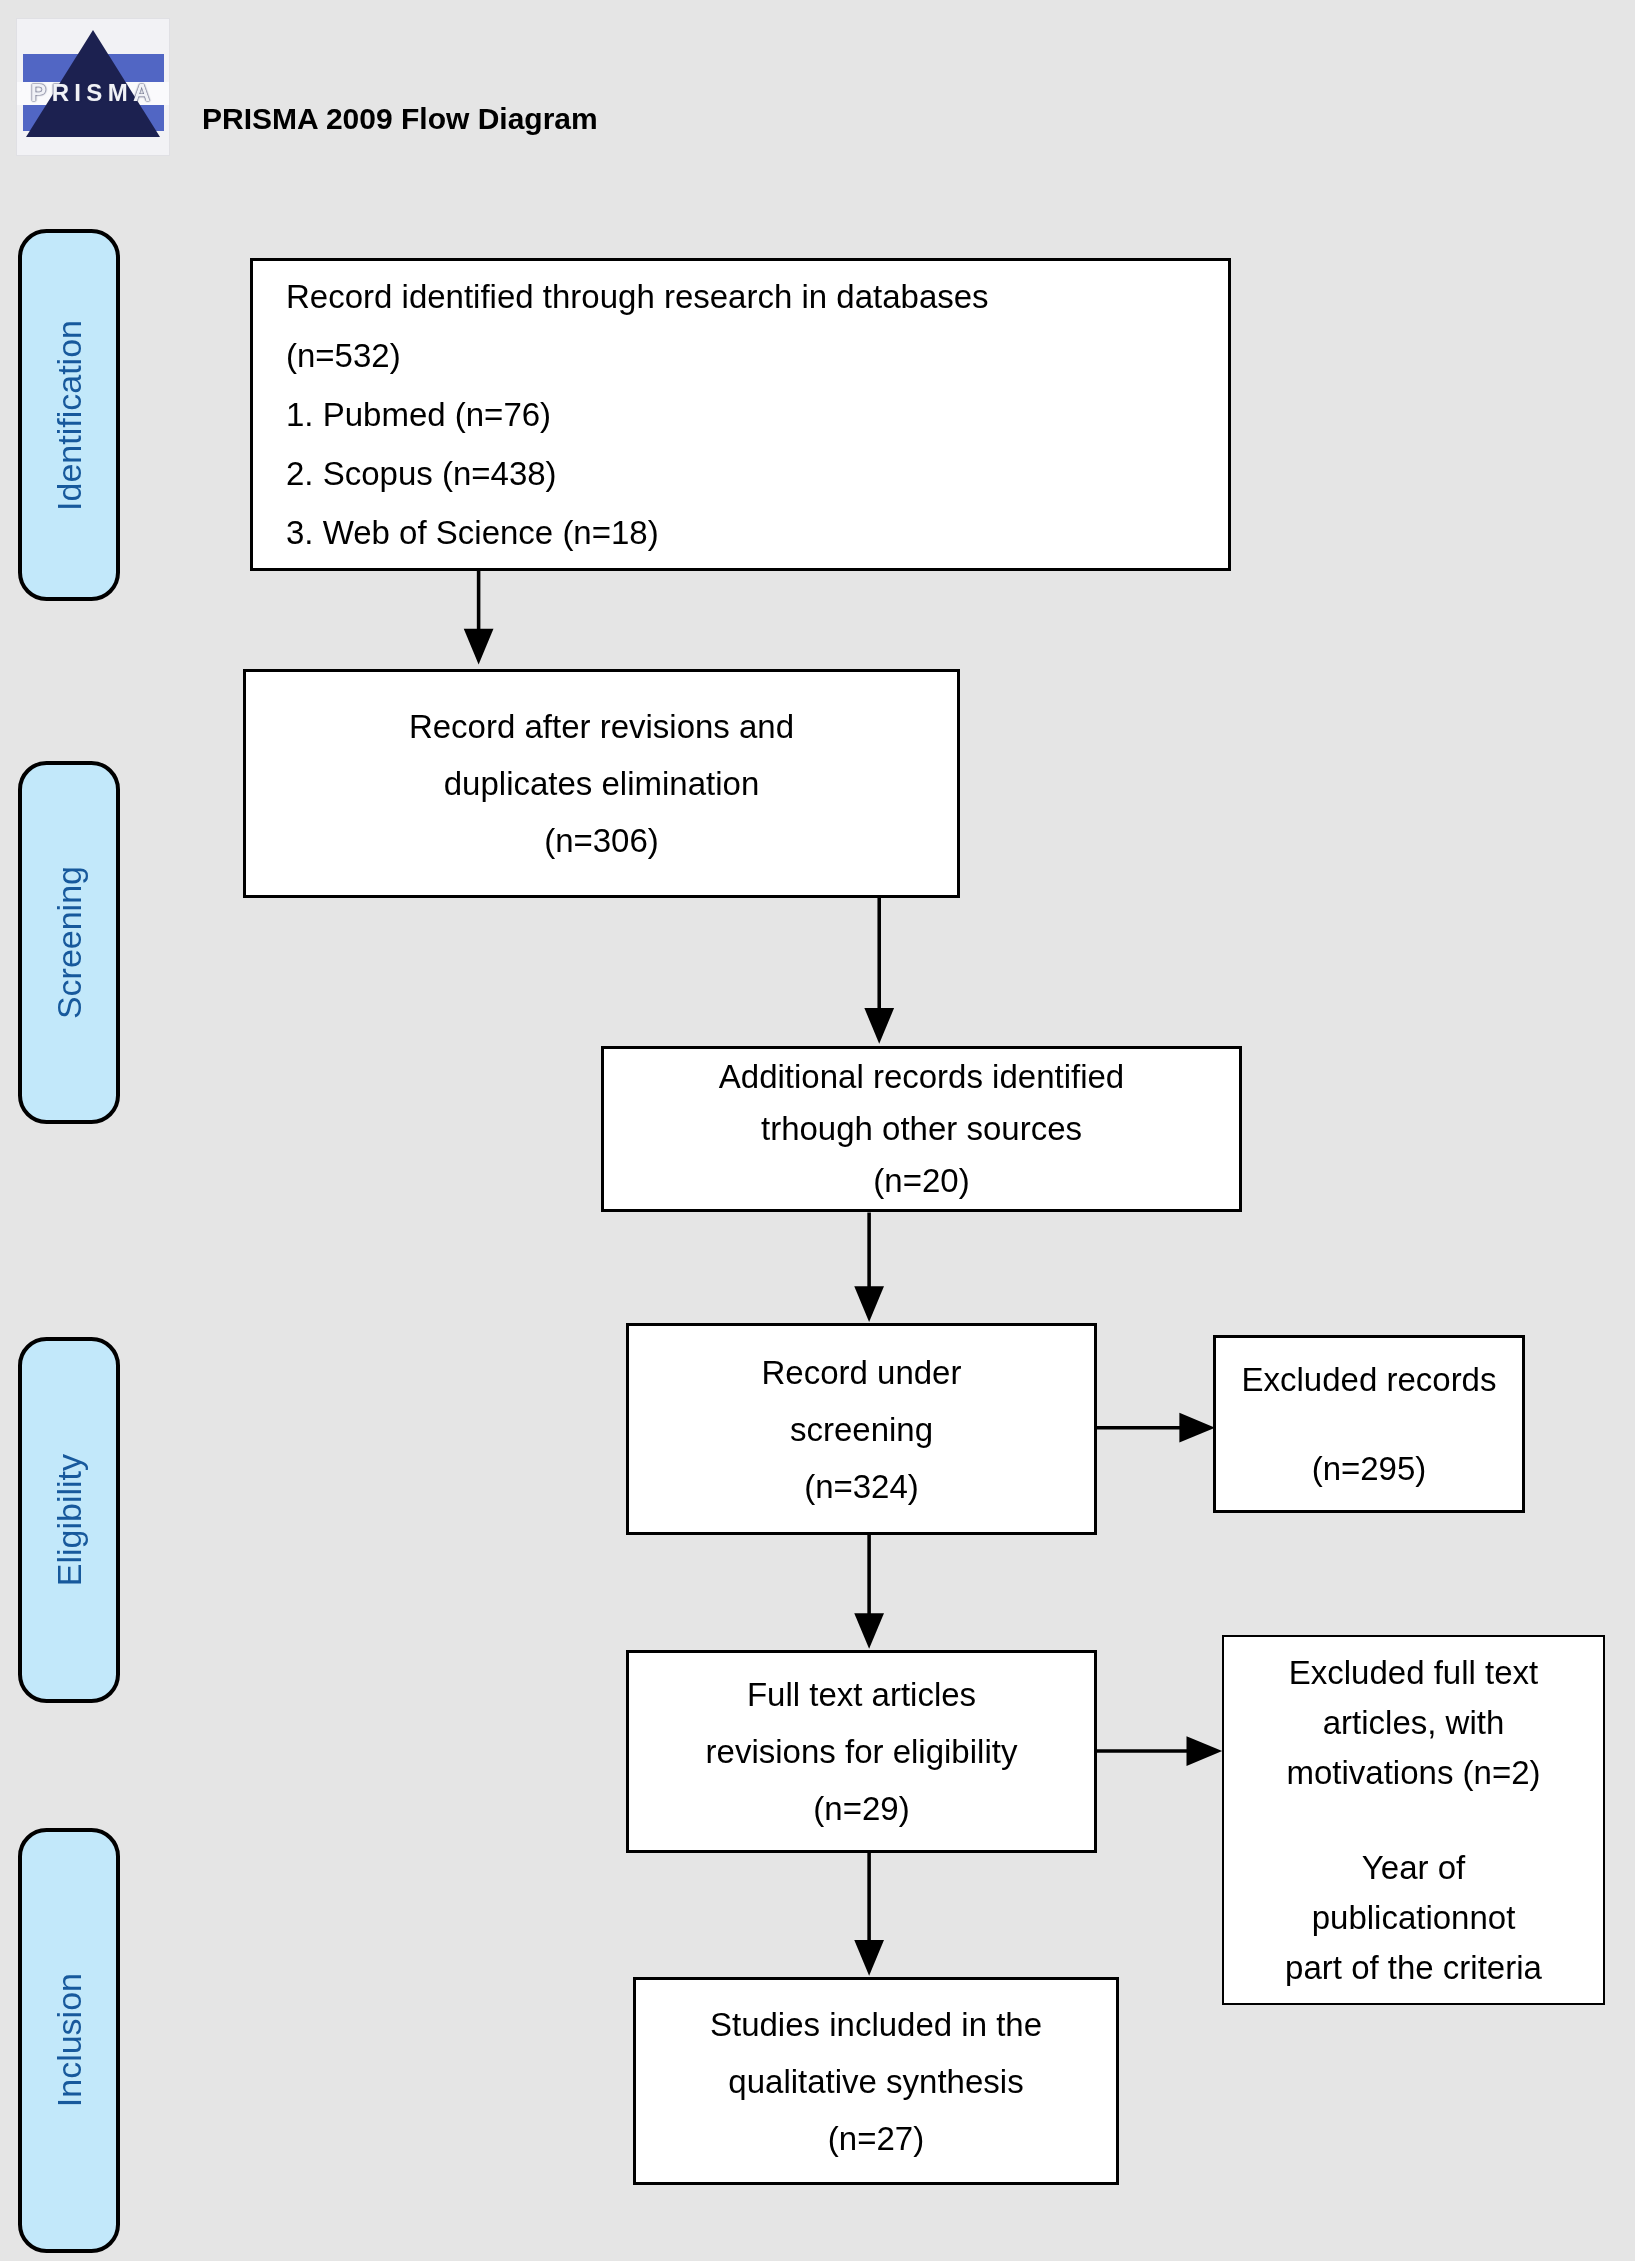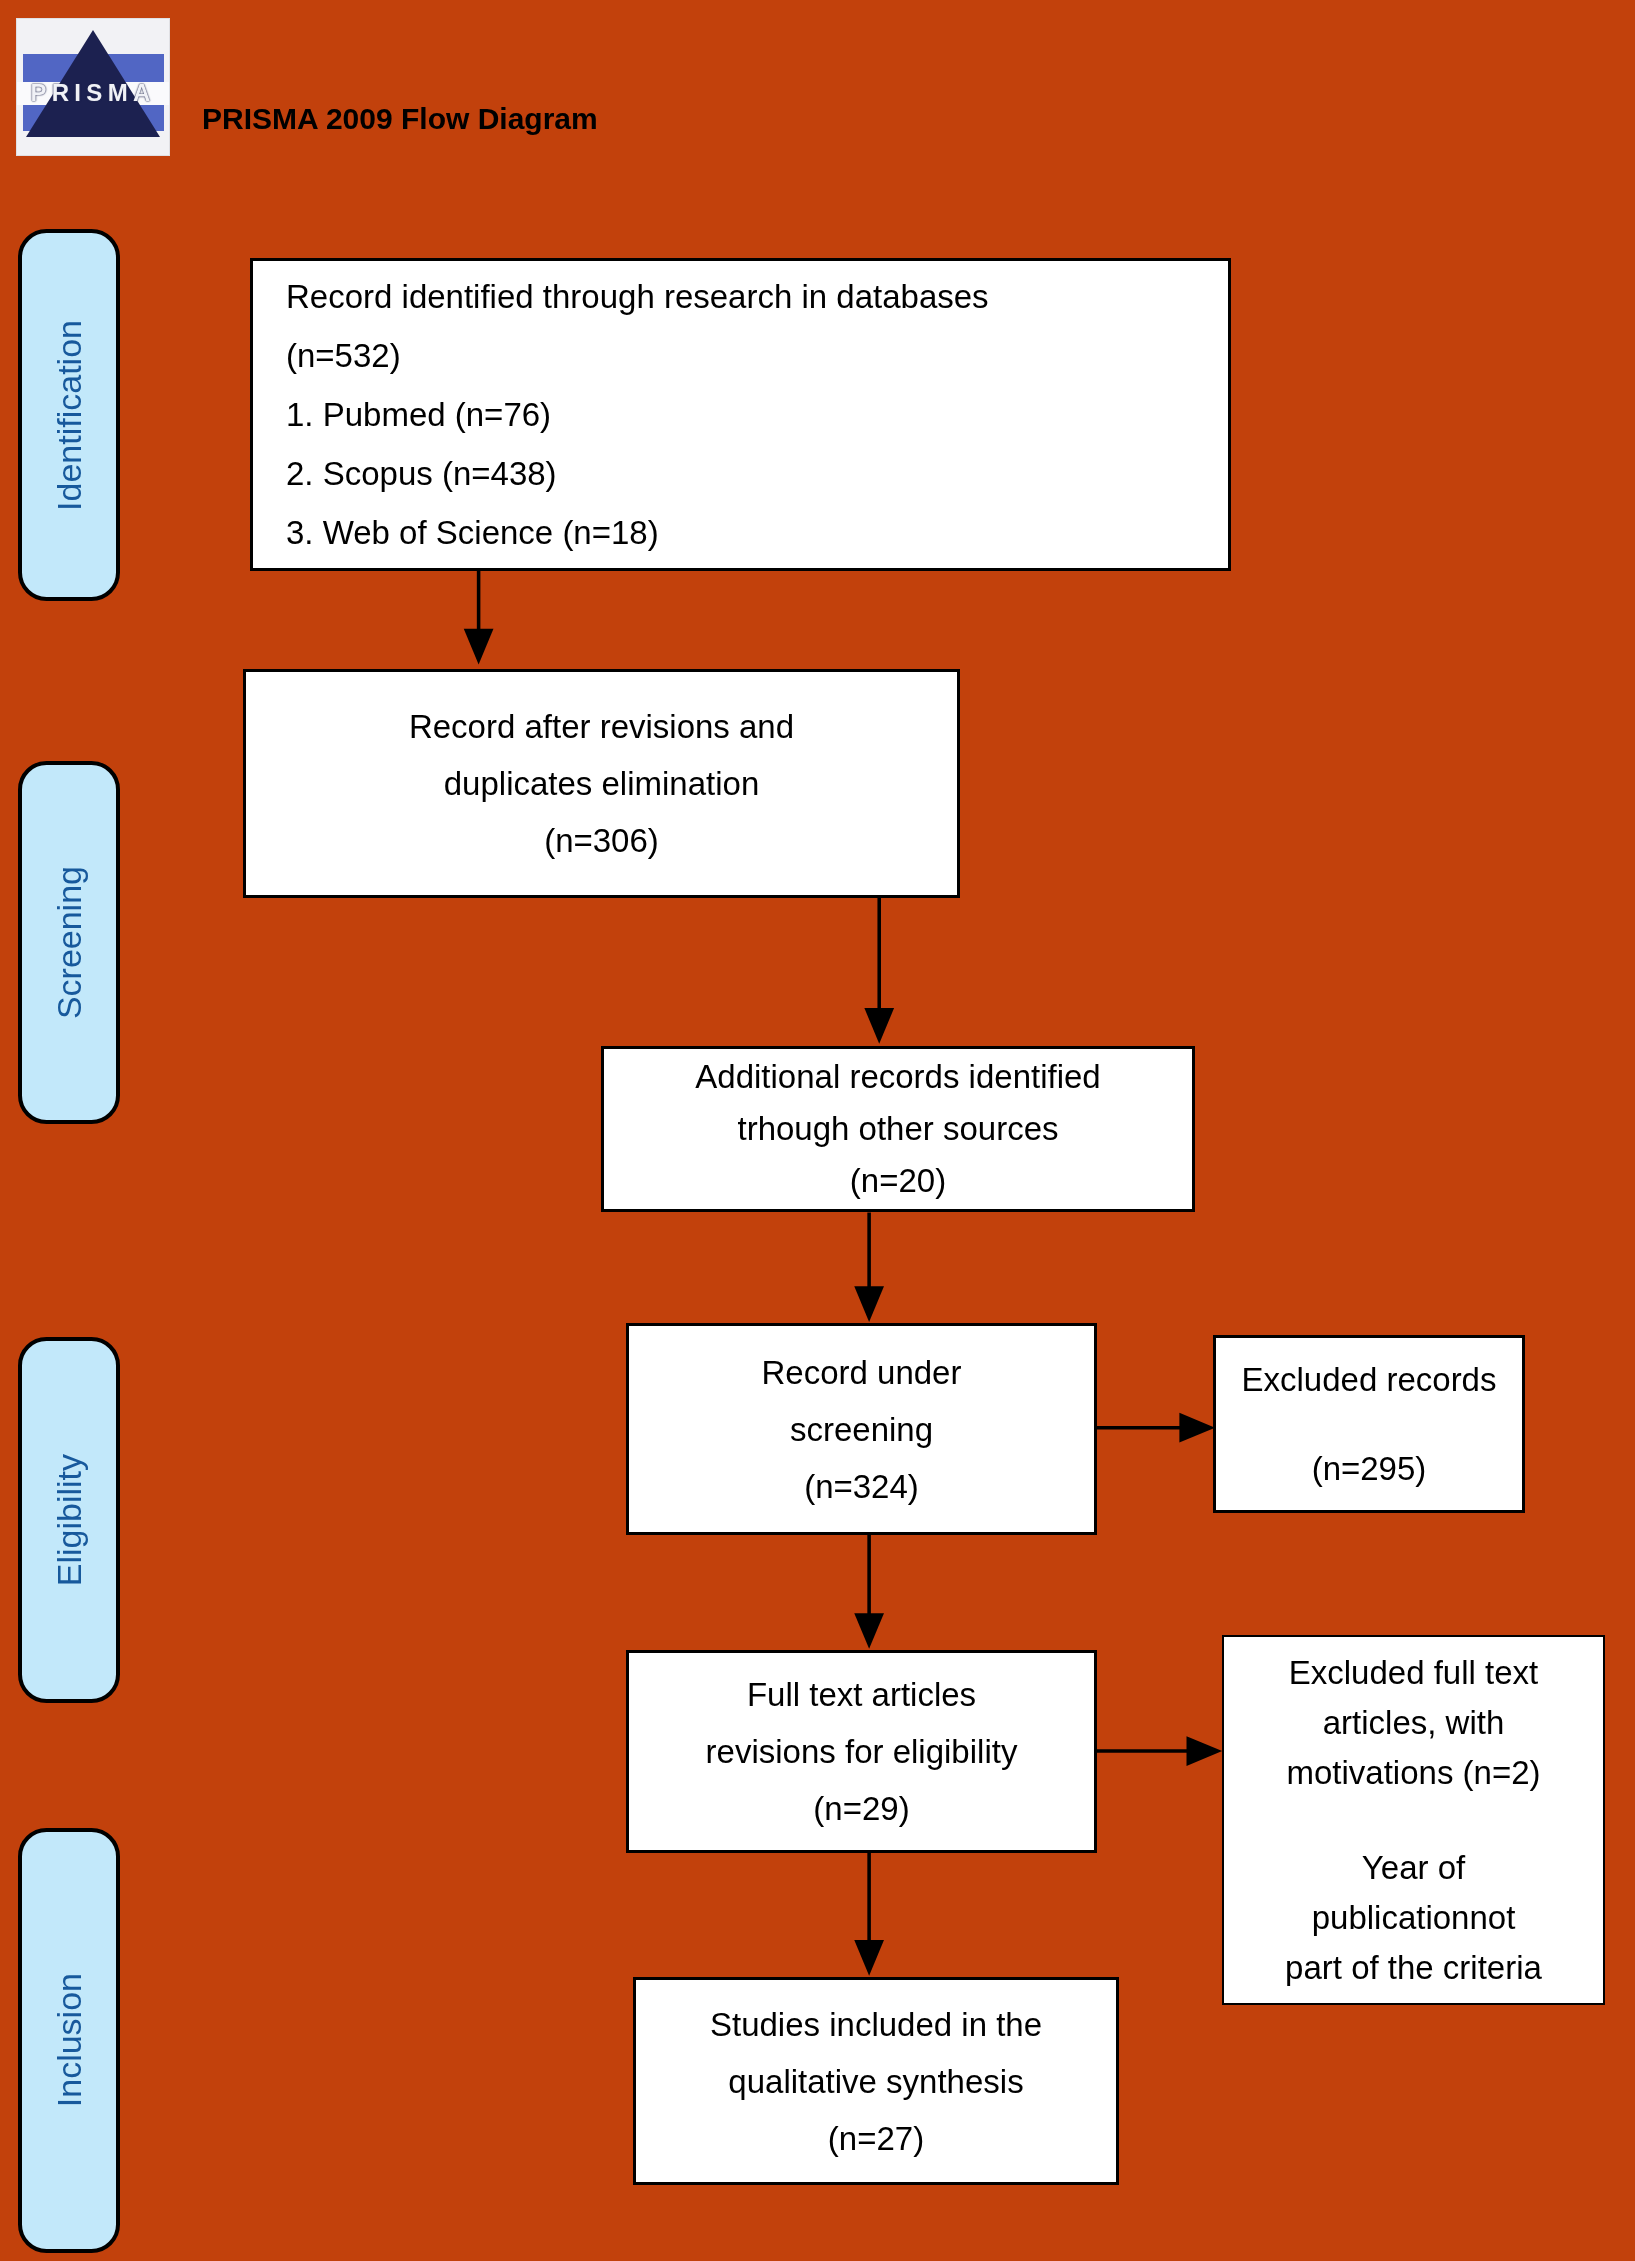--- a/index.html
+++ b/index.html
@@ -1,17 +1,17 @@
 <!DOCTYPE html>
 <html style="--stage-fill: #c2e8fa; --stage-text: #17599c; --box-border: #000000; --arrow: #000000; --logo-band: #5166c4; --logo-triangle: #1c2150; --logo-stripe: #fafafc;font-size:9.5px"><head>
 <meta charset="utf-8">
 <style>
   html,body{margin:0;padding:0;background:#ffffff;}
   .page{
-    position:relative;width:1636px;height:2261px;background:#c2410c;
+    position:relative;width:1636px;height:2261px;background:#e5e5e5;
     font-family:"Liberation Sans",sans-serif;color:#000;overflow:hidden;
   }
   
   .logo{position:absolute;left:16px;top:18px;width:152px;height:136px;
         background:#f2f2f5;border:0.6px solid #e0e0e4;overflow:hidden;}
   .logo-band{position:absolute;left:4%;right:3%;top:26%;height:56%;
              background:var(--logo-band,#5166c4);}
   .logo-stripe{position:absolute;left:0;right:0;top:46%;height:17%;
                background:var(--logo-stripe,#fafafc);}
   .logo-triangle{position:absolute;left:50%;top:8%;transform:translateX(-50%);
@@ -39,21 +39,21 @@
   
   .fbox{position:absolute;background:#fff;border:3.6px solid var(--box-border,#000);
         box-sizing:border-box;display:flex;flex-direction:column;
         justify-content:center;align-items:center;font-size:33px;line-height:57px;
         text-align:center;}
   .fbox .ln{min-height:57px;}
   .box-identified{left:250px;top:258px;width:981px;height:313px;
                   align-items:flex-start;text-align:left;padding-left:33px;line-height:59px;}
   .box-identified .ln{min-height:59px;}
   .box-revisions{left:243px;top:669px;width:717px;height:229px;}
-  .box-additional{left:601px;top:1046px;width:594px;height:166px;line-height:52px;}
+  .box-additional{left:601px;top:1046px;width:641px;height:166px;line-height:52px;}
   .box-additional .ln{min-height:52px;}
   .box-screening{left:626px;top:1323px;width:471px;height:212px;}
   .box-excluded-records{left:1213px;top:1335px;width:312px;height:178px;
                         border-width:3px;gap:51px;line-height:38px;}
   .box-excluded-records .ln{min-height:38px;}
   .box-fulltext{left:626px;top:1650px;width:471px;height:203px;}
   .box-excluded-fulltext{left:1222px;top:1635px;width:383px;height:370px;
                          border-width:2.4px;line-height:50px;}
   .box-excluded-fulltext .ln{min-height:50px;}
   .box-excluded-fulltext .para2{margin-top:45px;text-align:center;}

